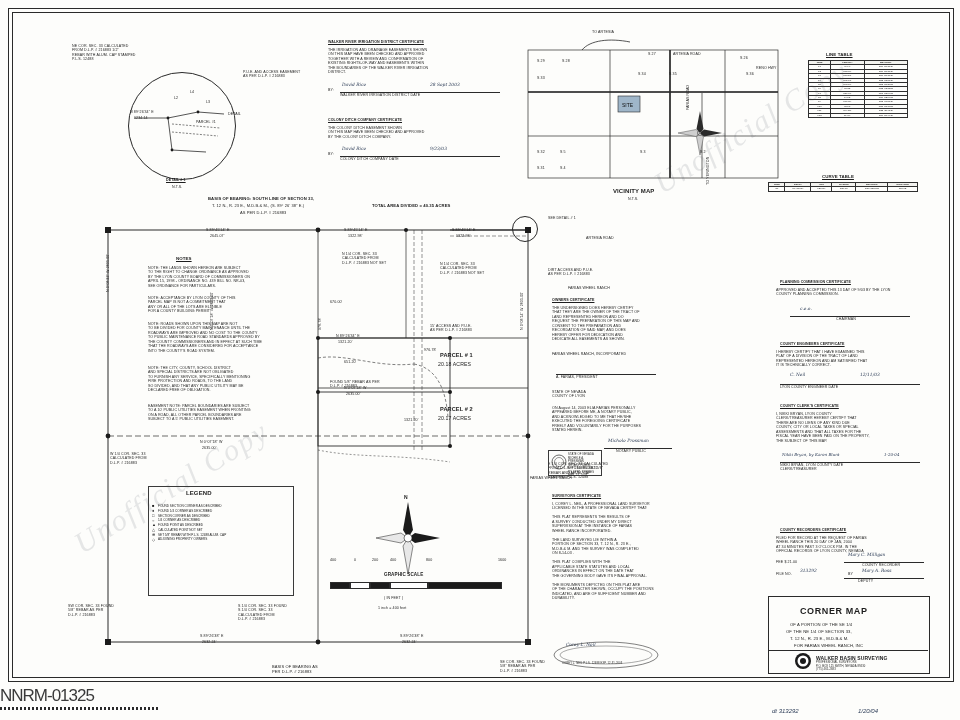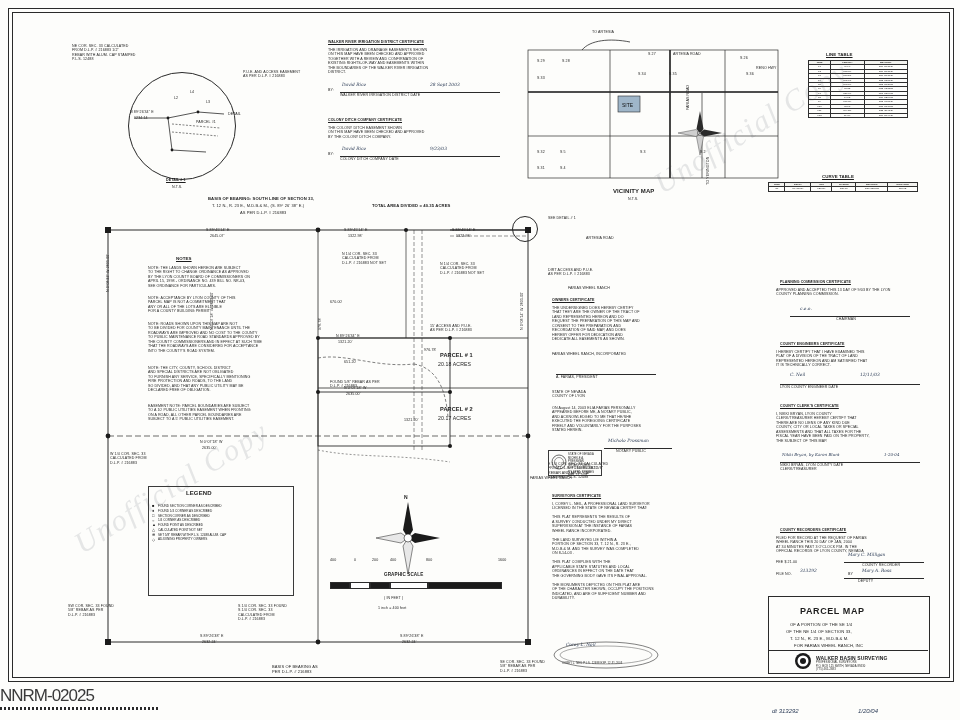--- a/index.html
+++ b/index.html
@@ -544,34 +544,34 @@
     <div style="width:18px;background:#1b1b1b;"></div>
     <div style="width:18px;background:#fff;"></div>
     <div style="width:18px;background:#1b1b1b;"></div>
     <div style="width:36px;background:#fff;"></div>
     <div style="width:72px;background:#1b1b1b;"></div>
   </div>
   <div class="txt" style="left:384px;top:596px;">( IN FEET )</div>
   <div class="txt" style="left:378px;top:606px;">1 inch = 400  feet</div>
 
   <div class="box" style="left:768px;top:596px;width:160px;height:76px;"></div>
-  <div class="txt" style="left:800px;top:606px;font-size:9px;font-weight:bold;letter-spacing:.6px;">PARCEL MAP</div>
+  <div class="txt" style="left:800px;top:606px;font-size:9px;font-weight:bold;letter-spacing:.6px;">CORNER MAP</div>
   <div class="txt" style="left:790px;top:622px;font-size:4.2px;">OF A PORTION OF THE SE 1/4</div>
   <div class="txt" style="left:786px;top:629px;font-size:4.2px;">OF THE NE 1/4 OF SECTION 33,</div>
   <div class="txt" style="left:790px;top:636px;font-size:4.2px;">T. 12 N., R. 23 E., M.D.B.&amp; M.</div>
   <div class="txt" style="left:794px;top:643px;font-size:4.2px;">FOR  FARIAS WHEEL RANCH, INC</div>
   <div class="ln" style="left:768px;top:650px;width:160px;height:.7px;"></div>
   <svg class="abs" style="left:794px;top:652px;" width="18" height="18">
     <circle cx="9" cy="9" r="8" fill="#1b1b1b"></circle>
     <circle cx="9" cy="9" r="5.5" fill="#fff"></circle>
     <circle cx="9" cy="9" r="3" fill="#1b1b1b"></circle>
   </svg>
   <div class="txt" style="left:816px;top:655px;font-size:5px;font-weight:bold;">WALKER BASIN SURVEYING</div>
   <div class="txt xs" style="left:816px;top:661px;line-height:1.3;">PROFESSIONAL SURVEYORS
 P.O. BOX 125  SMITH, NEVADA 89430
 (775) 465-2683</div>
 
-  <div class="barcode">NNRM-02025</div>
+  <div class="barcode">NNRM-01325</div>
   <div class="abs" style="left:0px;bottom:10px;width:160px;height:3px;background:repeating-linear-gradient(90deg,#2a2a2a 0 2px,#fff 2px 4px);"></div>
   <div class="footer sig2" style="left:772px;bottom:6px;font-size:6px;">dt 313292</div>
   <div class="footer sig2" style="left:858px;bottom:6px;font-size:6px;">1/20/04</div>
 
 </div>
 
 </body></html>

